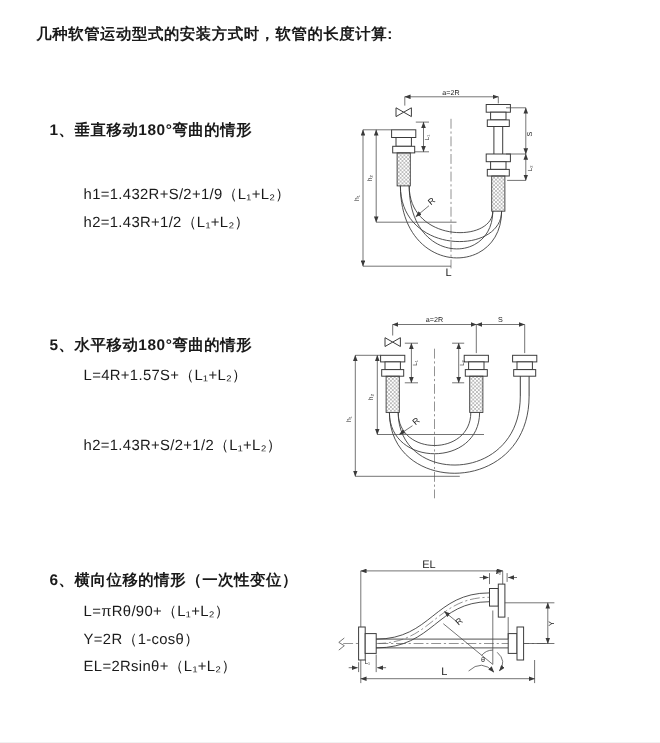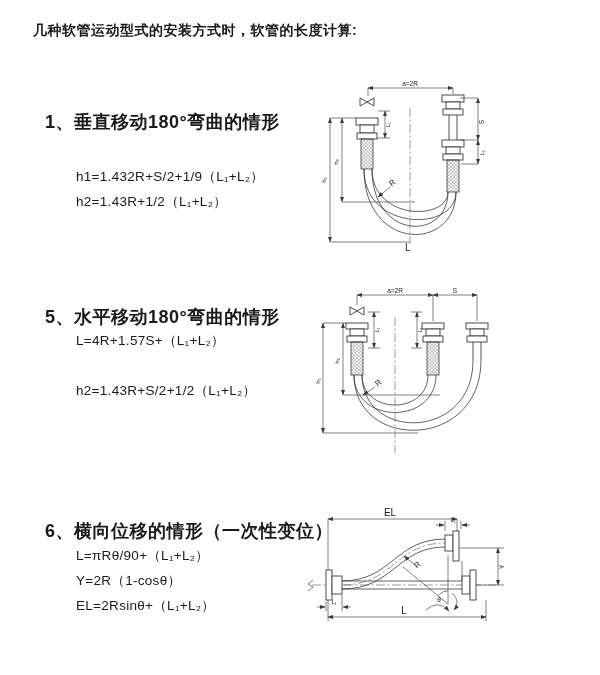--- a/index.html
+++ b/index.html
@@ -2,21 +2,21 @@
 <html><head>
 <meta charset="utf-8">
 <style>
   html,body{margin:0;padding:0;background:#e8e8e8;}
   .page{
     position:relative;width:600px;height:675px;background:#ffffff;
     font-family:"Liberation Sans","DejaVu Sans",sans-serif;color:#1a1a1a;
     overflow:hidden;margin:0 auto;text-align:right;
   }
   .doc-title{position:absolute;left:33px;top:22px;font-size:14px;font-weight:bold;letter-spacing:.5px;}
-  .sec-heading{position:absolute;font-size:18px;font-weight:bold;letter-spacing:.5px;}
+  .sec-heading{position:absolute;font-size:14px;font-weight:bold;letter-spacing:.5px;}
   .formula{position:absolute;font-size:13.5px;letter-spacing:.3px;}
   svg{position:absolute;overflow:visible;}
   svg text{font-family:"Liberation Sans","DejaVu Sans",sans-serif;fill:#1a1a1a;}
   .outline{stroke:#3a3a3a;stroke-width:.9;fill:none;}
   .fit{stroke:#3a3a3a;stroke-width:.9;fill:#ffffff;}
   .dim{stroke:#4a4a4a;stroke-width:.7;fill:none;}
   .cl{stroke:#5a5a5a;stroke-width:.6;fill:none;stroke-dasharray:9 2.5 2 2.5;}
   .hose{stroke:#3a3a3a;stroke-width:.8;fill:none;}
 </style>
 </head>
@@ -25,21 +25,21 @@
 <div class="page">
 
   <div class="doc-title">几种软管运动型式的安装方式时，软管的长度计算:</div>
 
   <div class="sec-heading" style="left:45px;top:110px">1、垂直移动180°弯曲的情形</div>
   <div class="formula" style="left:76px;top:168px">h1=1.432R+S/2+1/9（L₁+L₂）</div>
   <div class="formula" style="left:76px;top:193px">h2=1.43R+1/2（L₁+L₂）</div>
 
   <div class="sec-heading" style="left:45px;top:305px">5、水平移动180°弯曲的情形</div>
   <div class="formula" style="left:76px;top:332px">L=4R+1.57S+（L₁+L₂）</div>
-  <div class="formula" style="left:76px;top:382px">h2=1.43R+S/2+1/2（L₁+L₂）</div>
+  <div class="formula" style="left:76px;top:396px">h2=1.43R+S/2+1/2（L₁+L₂）</div>
 
   <div class="sec-heading" style="left:45px;top:519px">6、横向位移的情形（一次性变位）</div>
   <div class="formula" style="left:76px;top:547px">L=πRθ/90+（L₁+L₂）</div>
   <div class="formula" style="left:76px;top:572px">Y=2R（1-cosθ）</div>
   <div class="formula" style="left:76px;top:597px">EL=2Rsinθ+（L₁+L₂）</div>
 
   <svg style="left:320px;top:80px" width="185" height="172" viewBox="0 0 185 172">
     <defs>
       <marker id="ar1" viewBox="0 0 8 6" refX="7.5" refY="3" markerWidth="8" markerHeight="6" orient="auto-start-reverse">
         <path d="M0,0 L8,3 L0,6 z" fill="#3a3a3a"></path>

